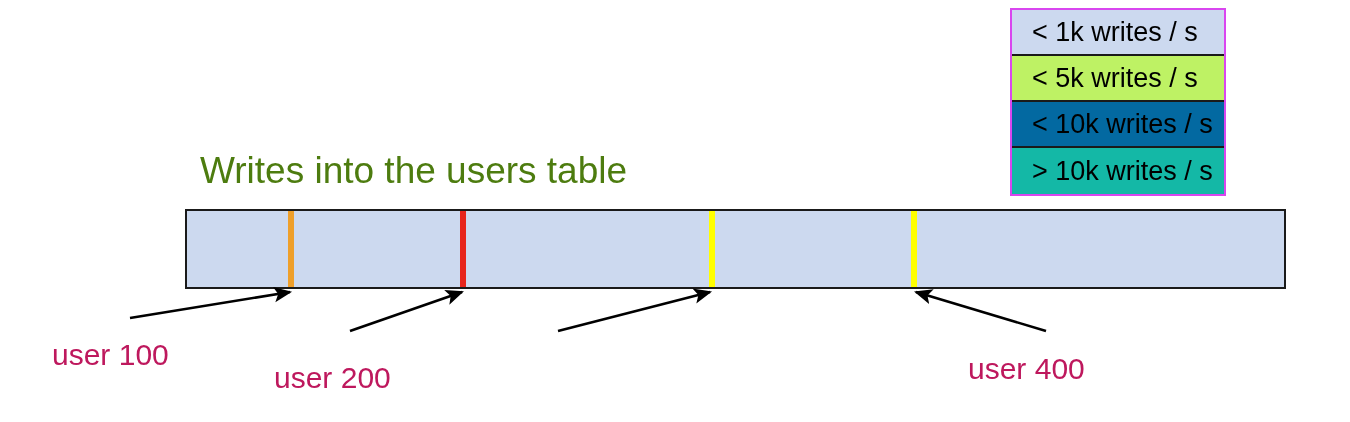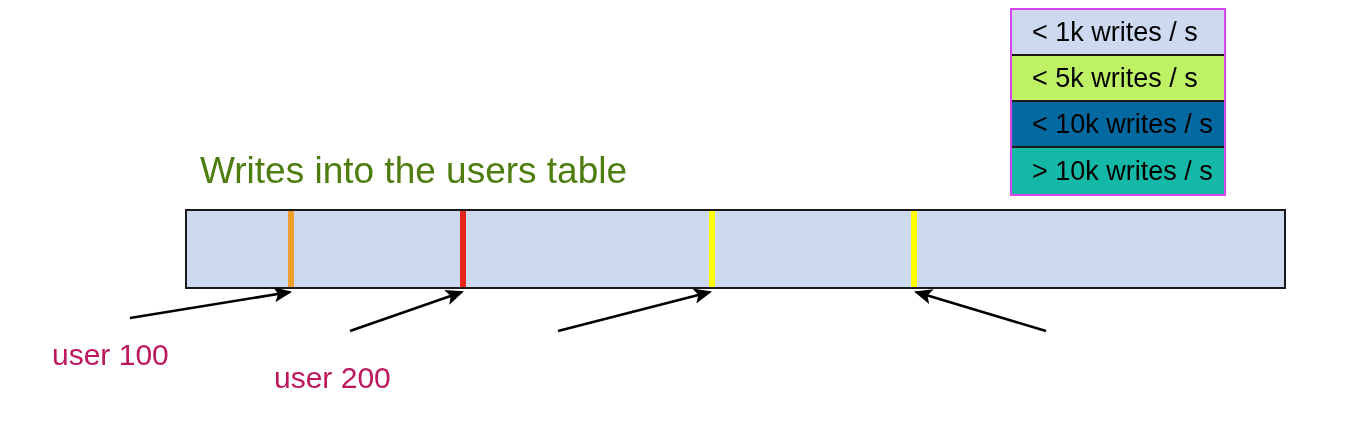--- a/index.html
+++ b/index.html
@@ -115,20 +115,21 @@
 
   <div id="table-bar" style="left: 185px; top: 209px; width: 1101px; height: 80px; background: rgb(204, 217, 239); border-color: rgb(26, 26, 26);">
     <div class="hot-stripe" style="left: 101px; width: 6px; background: rgb(238, 159, 42);"></div>
     <div class="hot-stripe" style="left: 273px; width: 6px; background: rgb(232, 37, 28);"></div>
     <div class="hot-stripe" style="left: 522px; width: 6px; background: rgb(255, 255, 0);"></div>
     <div class="hot-stripe" style="left: 724px; width: 6px; background: rgb(255, 255, 0);"></div>
   </div>
 
   <div class="callout-label" style="left: 52px; top: 338px;">user 100</div>
   <div class="callout-label" style="left: 274px; top: 352px; margin-top: 9px;">user 200</div>
+  <div class="callout-label" style="left: 968px; top: 352px;">user 400</div>
 
   <svg id="arrow-layer" viewBox="0 0 1350 422" xmlns="http://www.w3.org/2000/svg">
     <defs>
       <marker id="arrowhead" markerWidth="7" markerHeight="7" refX="6.2" refY="3.2" orient="auto" markerUnits="strokeWidth">
         <path d="M0,0.2 L7,3.2 L0,6.2 L1.6,3.2 Z" fill="#000000"></path>
       </marker>
     </defs>
     <g id="arrow-group">
         <line x1="130" y1="318" x2="290" y2="292" stroke="#000000" stroke-width="2.6" marker-end="url(#arrowhead)"></line>
         <line x1="350" y1="331" x2="462" y2="292" stroke="#000000" stroke-width="2.6" marker-end="url(#arrowhead)"></line>

